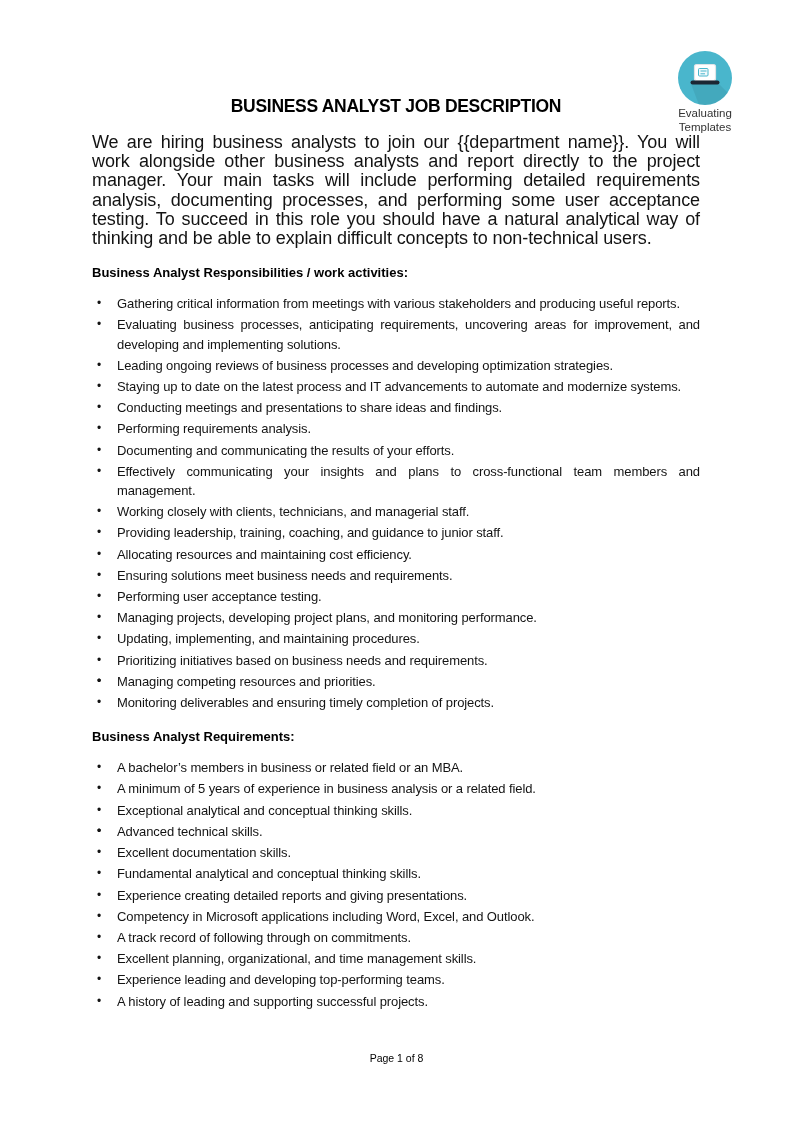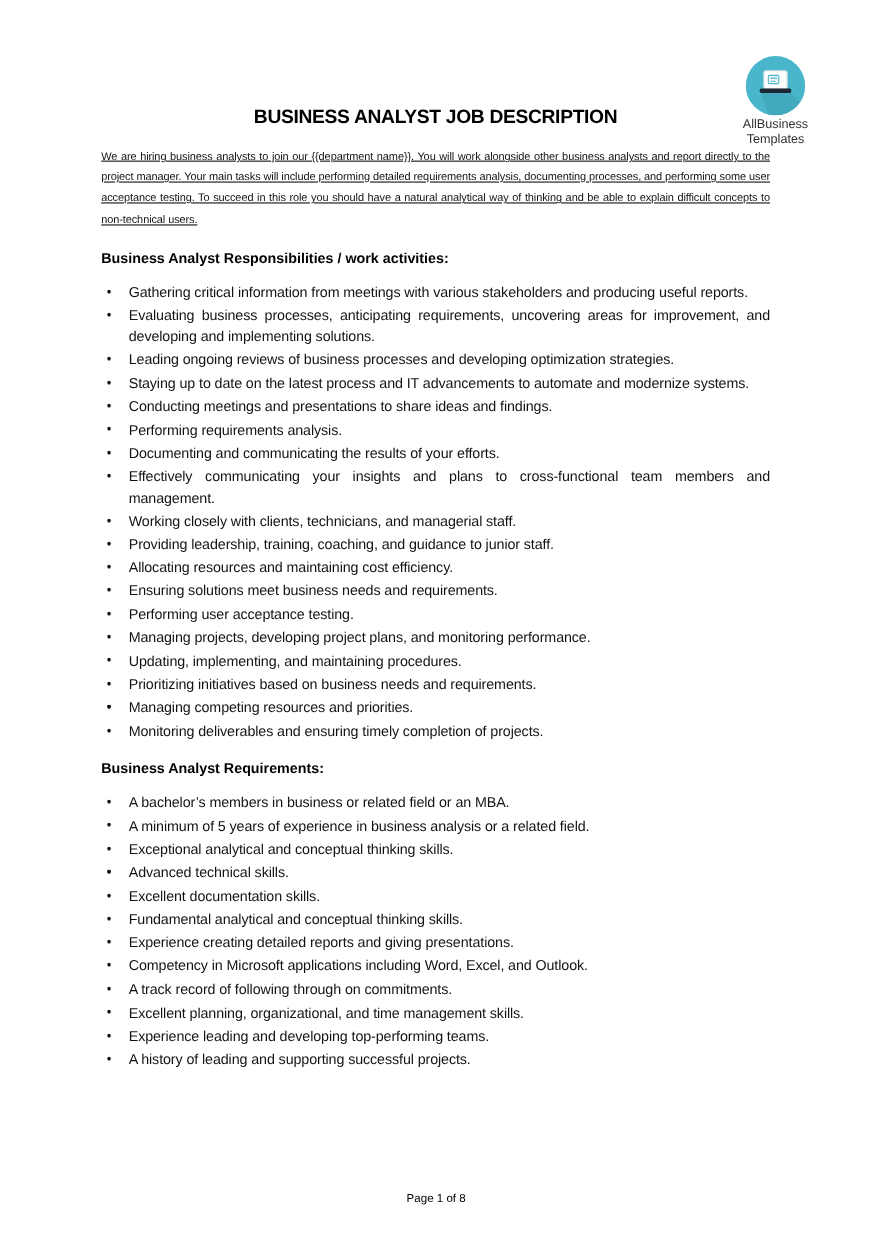--- a/index.html
+++ b/index.html
@@ -22,25 +22,24 @@
     text-align: center;
     font-size: 17.5px;
     font-weight: bold;
     letter-spacing: -0.3px;
     color: #000000;
     line-height: 24px;
     margin: 0;
   }
   .intro {
     margin: 15px 0 0 0;
-    font-size: 10px;
+    font-size: 18px;
     line-height: 19.2px;
     letter-spacing: -0.1px;
     text-align: justify;
-    text-decoration: underline;
   }
   .section-heading {
     margin: 16px 0 0 0;
     font-size: 13px;
     font-weight: bold;
     line-height: 18px;
     color: #000000;
   }
   ul.bullet-list {
     list-style: none;
@@ -73,21 +72,21 @@
   .logo-text {
     margin-top: 2px;
     font-size: 11.5px;
     line-height: 13.5px;
     color: #333333;
   }
   .footer {
     position: absolute;
     left: 0;
     right: 0;
-    top: 1084px;
+    top: 1052px;
     text-align: center;
     font-size: 10.5px;
     color: #000000;
   }
 </style>
 </head>
 <body>
 
 <div class="page">
 
@@ -102,21 +101,21 @@
       <g clip-path="url(#logoClip)">
         <polygon points="13,33 41,33 54,46 54,54 21,54" fill="rgba(0,0,0,0.07)"></polygon>
       </g>
       <rect x="16.5" y="13.5" width="21" height="16" rx="2" fill="#ffffff" stroke="#dfe4e7" stroke-width="1.2"></rect>
       <rect x="20.5" y="17.5" width="9.5" height="7.5" rx="1" fill="#f2f9fb" stroke="#49b6cc" stroke-width="1"></rect>
       <line x1="22.5" y1="20" x2="28.5" y2="20" stroke="#49b6cc" stroke-width="1"></line>
       <line x1="22.5" y1="22.8" x2="27" y2="22.8" stroke="#49b6cc" stroke-width="1"></line>
       <rect x="12.5" y="29.5" width="29" height="4" rx="2" fill="#1c2733"></rect>
     </svg>
     <div class="logo-text">
-      <div>AllBusiness</div>
+      <div>Evaluating</div>
       <div>Templates</div>
     </div>
   </div>
 
   <div class="content">
     <h1 class="doc-title">BUSINESS ANALYST JOB DESCRIPTION</h1>
 
     <p class="intro">We are hiring business analysts to join our {{department name}}. You will work alongside other business analysts and report directly to the project manager. Your main tasks will include performing detailed requirements analysis, documenting processes, and performing some user acceptance testing. To succeed in this role you should have a natural analytical way of thinking and be able to explain difficult concepts to non-technical users.</p>
 
     <h2 class="section-heading">Business Analyst Responsibilities / work activities:</h2>

